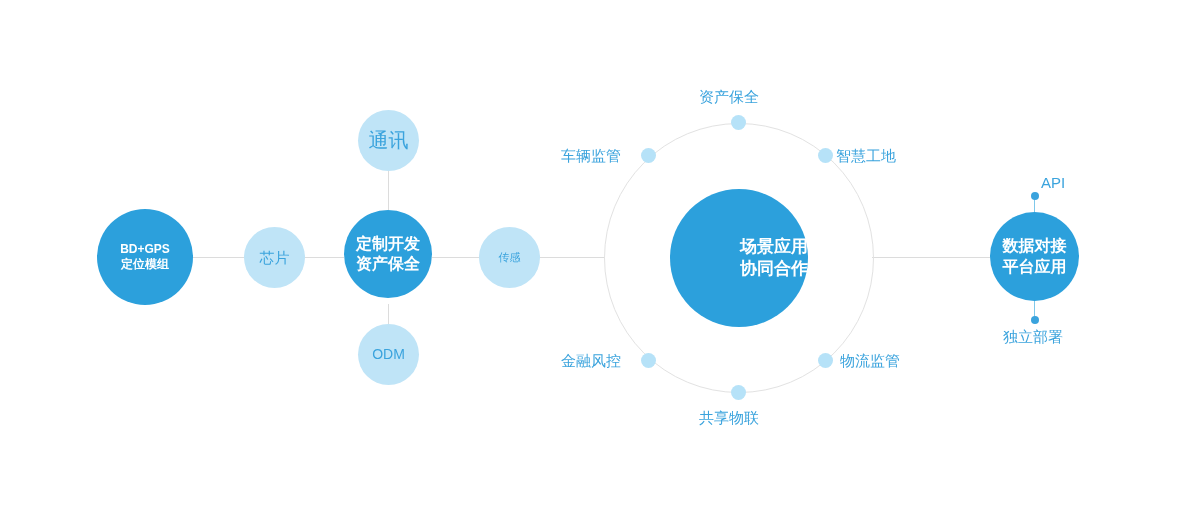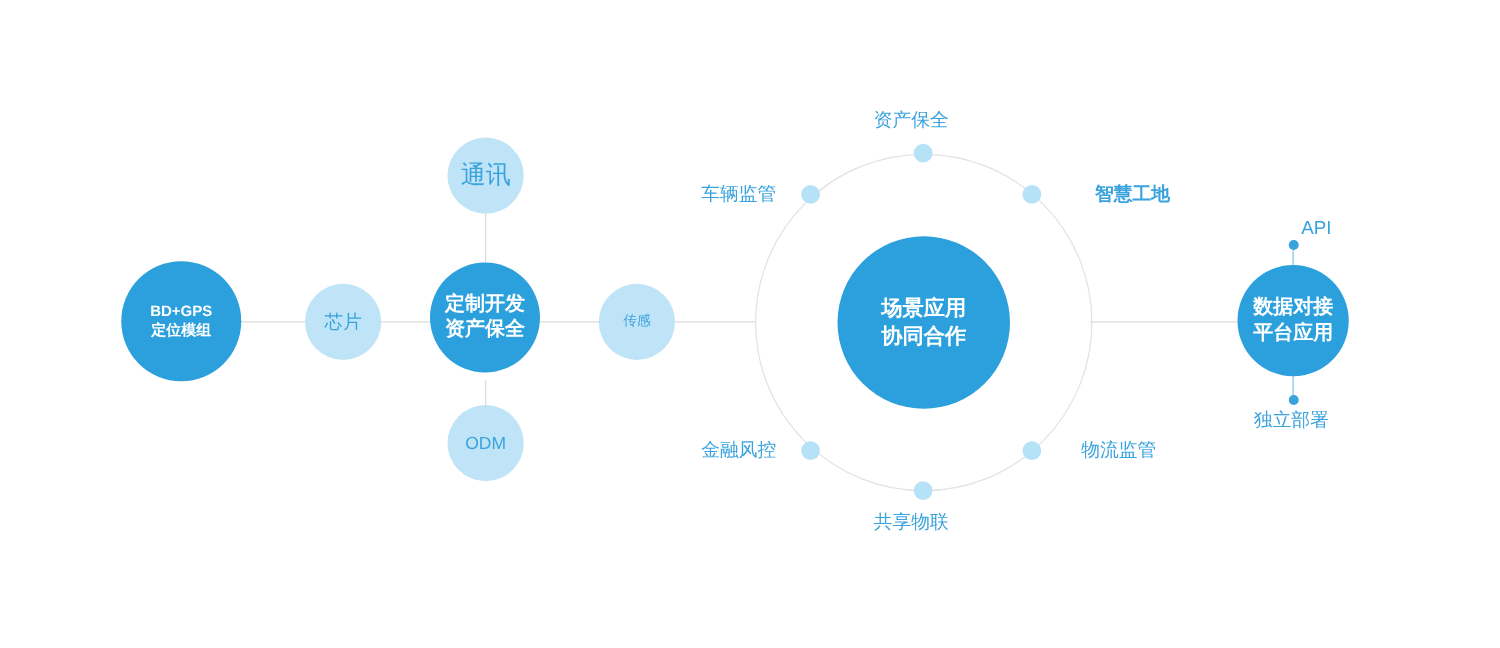--- a/index.html
+++ b/index.html
@@ -132,35 +132,35 @@
   <div class="node node-soft" style="left:358px; top:324px; width:61px; height:61px; font-size:14px;">
     <span class="node-label">ODM</span>
   </div>
 
   <div class="node node-soft" style="left:479px; top:227px; width:61px; height:61px; font-size:11px;text-align:center;">
     <span class="node-label">传感</span>
   </div>
 
   <div class="orbit-ring" style="left:604px; top:123px; width:270px; height:270px;"></div>
 
-  <div class="node node-primary" style="left:670px; top:189px; width:138px; height:138px; font-size:17px;">
+  <div class="node node-primary" style="left:670px; top:189px; width:138px; height:138px; font-size:17px;justify-content:flex-end;">
     <span class="node-label">场景应用
 协同合作</span>
   </div>
 
   <div class="orbit-dot" style="left:731px; top:115px;"></div>
   <div class="orbit-dot" style="left:818px; top:148px;"></div>
   <div class="orbit-dot" style="left:818px; top:353px;"></div>
   <div class="orbit-dot" style="left:731px; top:385px;"></div>
   <div class="orbit-dot" style="left:641px; top:353px;"></div>
   <div class="orbit-dot" style="left:641px; top:148px;"></div>
 
   <div class="orbit-text" style="left:699px; top:89px;">资产保全</div>
-  <div class="orbit-text" style="left:876px; top:148px;font-weight:bold;">智慧工地</div>
-  <div class="orbit-text" style="left:840px; top:353px;margin-left:25px;">物流监管</div>
+  <div class="orbit-text" style="left:836px; top:148px;">智慧工地</div>
+  <div class="orbit-text" style="left:840px; top:353px;">物流监管</div>
   <div class="orbit-text" style="left:699px; top:410px;">共享物联</div>
   <div class="orbit-text" style="left:561px; top:353px;">金融风控</div>
   <div class="orbit-text" style="left:561px; top:148px;">车辆监管</div>
 
   <div class="cap-dot" style="left:1031px; top:192px;"></div>
   <div class="cap-text" style="left:1019px; top:175px;margin-left:22px;">API</div>
 
   <div class="node node-primary" style="left:990px; top:212px; width:89px; height:89px; font-size:16px;">
     <span class="node-label">数据对接
 平台应用</span>

